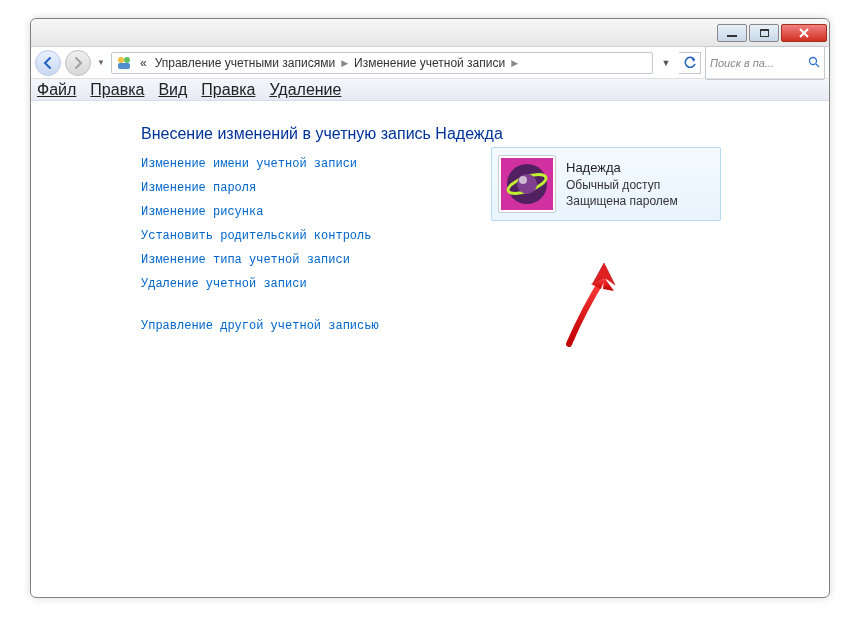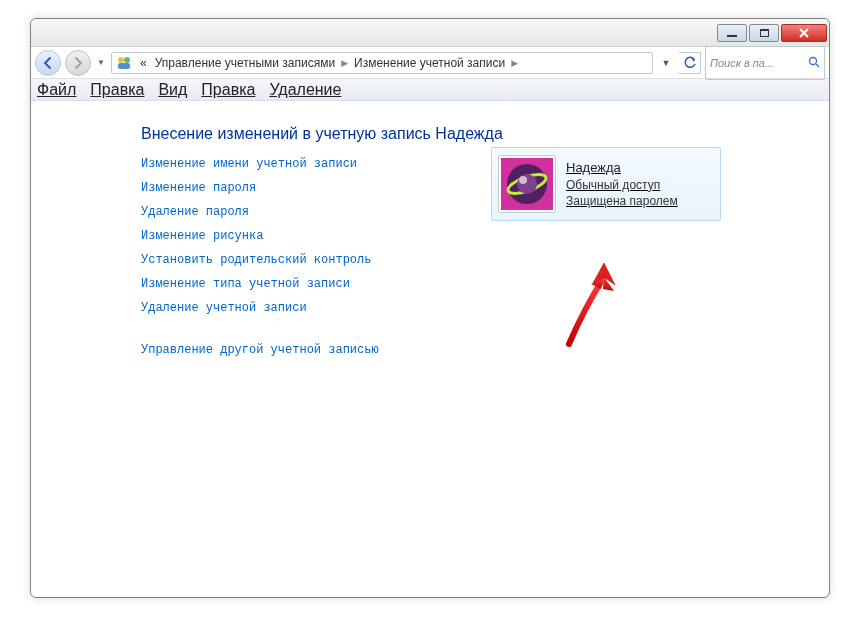--- a/index.html
+++ b/index.html
@@ -25,21 +25,21 @@
     .searchbox { width: 120px; height: 22px; border: 1px solid #c0c8d0; border-radius: 2px; display: flex; align-items: center; padding: 16px 4px; font-size: 11px; color: #888; font-style: italic; }
     .searchbox .sicon { margin-left: auto; color: #3070d0; }
     .menubar { height: 22px; background: linear-gradient(to bottom, #f4f6fb, #e8ebf4); border-bottom: 1px solid #d8dce8; display: flex; align-items: center; padding: 0 6px; font-size: 16px; }
     .menubar span { margin-right: 14px; cursor: pointer; color: #222; }
     .menubar span u { text-decoration: underline; }
     .content { padding: 24px 40px 20px 110px; position: relative; }
     h1 { font-size: 16px; font-weight: normal; color: #003399; margin-bottom: 14px; }
     .tasks { list-style: none; }
     .tasks li { font-size: 12px; color: #0066cc; margin-bottom: 10px; cursor: pointer; font-family: Liberation Mono, monospace; }
     .tasks .spacer { height: 8px; cursor: default; }
-    .usercard { position: absolute; left: 460px; top: 46px; width: 230px; height: 74px; border: 1px solid #b8d8f0; background: linear-gradient(to bottom, #f4faff, #e8f4ff); border-radius: 2px; display: flex; align-items: center; padding: 6px; text-decoration: underline; }
+    .usercard { position: absolute; left: 460px; top: 46px; width: 230px; height: 74px; border: 1px solid #b8d8f0; background: linear-gradient(to bottom, #f4faff, #e8f4ff); border-radius: 2px; display: flex; align-items: center; padding: 6px; }
     .avatar { width: 58px; height: 58px; border: 1px solid #ccc; border-radius: 2px; background: #fff; display: flex; align-items: center; justify-content: center; margin-right: 10px; flex-shrink: 0; }
     .avatar svg { width: 52px; height: 52px; }
     .userinfo { font-size: 12px; color: #333; line-height: 1.35; }
     .userinfo .uname { font-size: 13px; color: #222; }
     .arrow-annot { position: absolute; left: 528px; top: 158px; pointer-events: none; }
   </style>
 </head>
 <body>
 
 <div class="outer">
@@ -105,21 +105,20 @@
     <span><u>Вид</u></span>
     <span><u>Правка</u></span>
     <span><u>Удаление</u></span>
   </div>
 
   <div class="content">
     <h1>Внесение изменений в учетную запись Надежда</h1>
     <ul class="tasks">
       <li>Изменение имени учетной записи</li>
       <li>Изменение пароля</li>
-      <li>Удаление пароля</li>
       <li>Изменение рисунка</li>
       <li>Установить родительский контроль</li>
       <li>Изменение типа учетной записи</li>
       <li>Удаление учетной записи</li>
       <li class="spacer"></li>
       <li>Управление другой учетной записью</li>
     </ul>
 
     <div class="usercard">
       <div class="avatar">

